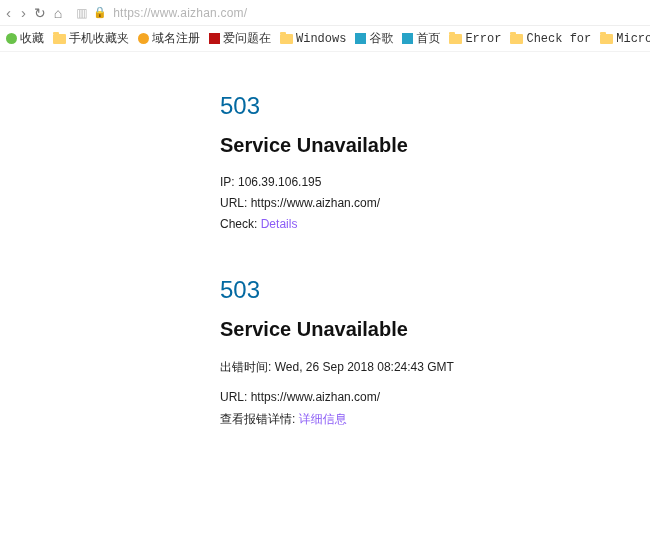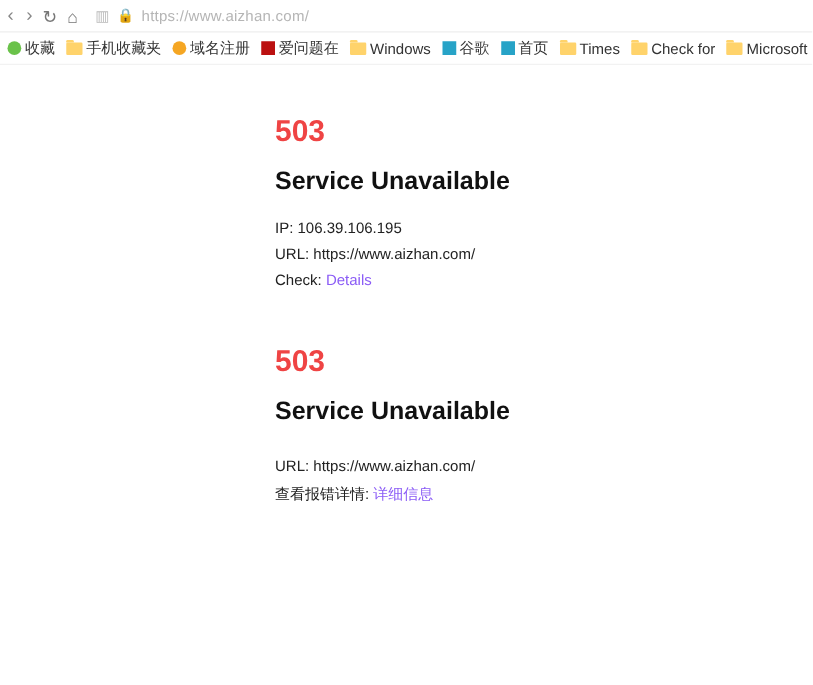--- a/index.html
+++ b/index.html
@@ -5,33 +5,33 @@
   * { box-sizing: border-box; margin: 0; padding: 0; }
   body { font-family: "Segoe UI", Arial, sans-serif; font-size: 12px; background: #fff; width: 650px; height: 548px; overflow: hidden; }
   .toolbar { display: flex; align-items: center; padding: 2px 6px; height: 26px; gap: 8px; border-bottom: 1px solid #eee; }
   .nav-arrows { display: flex; gap: 10px; color: #888; }
   .nav-arrows span { font-size: 15px; line-height: 1; cursor: pointer; }
   .reload-icon, .home-icon { color: #777; font-size: 14px; cursor: pointer; }
   .url-box { display: flex; align-items: center; gap: 6px; font-size: 12px; color: #aaa; padding-left: 6px; flex:1; }
   .lock-icon { color: #4caf50; font-size: 11px; }
   .url-text { color: #b5b5b5; letter-spacing: 0.2px; }
 
-  .bookmarks { display: flex; align-items: center; gap: 9px; padding: 3px 6px; height: 26px; color: #333; font-size: 12px; white-space: nowrap; border-bottom: 1px solid #f2f2f2; overflow:hidden; }
+  .bookmarks { display: flex; align-items: center; gap: 9px; padding: 3px 6px; height: 26px; color: #333; font-size: 12px; white-space: nowrap; border-bottom: 1px solid #f2f2f2; overflow:hidden;font-family:Liberation Mono, monospace; }
   .bm { display: flex; align-items: center; gap: 3px; cursor: pointer; }
   .bm-label { color: #333; }
   .folder-icon { width: 13px; height: 10px; background: #ffd36b; border-radius: 1px; position: relative; display: inline-block; }
   .folder-icon::before { content: ""; position: absolute; top: -2px; left: 0; width: 6px; height: 2px; background: #ffd36b; border-radius: 1px 1px 0 0; }
   .fav-green { width:11px; height:11px; border-radius:50%; background:#6ac24a; display:inline-block;}
   .fav-orange { width:11px; height:11px; border-radius:50%; background:#f5a623; display:inline-block;}
   .fav-red { width:11px; height:11px; background:#b11; display:inline-block;}
   .fav-cyan { width:11px; height:11px; background:#27a3c7; display:inline-block;}
 
   .page { padding: 40px 0 0 220px; }
   .block { margin-bottom: 45px; }
-  .code { color: #ef4444; font-size: 24px; font-weight: 700; margin-bottom: 14px; }
+  .code { color: #0369a1; font-size: 24px; font-weight: 400; margin-bottom: 14px; }
   .status { color: #111; font-size: 20px; font-weight: 700; margin-bottom: 18px; }
   .row { color: #222; font-size: 12px; margin-bottom: 7px; }
   .row-pair { display:flex; gap:116px;}
   .lnk { color: #8b5cf6; cursor: pointer; }
 </style>
 </head>
 <body>
 
 <div class="toolbar">
   <div class="nav-arrows">
@@ -71,21 +71,21 @@
   <div class="bm">
       <span class="fav-cyan"></span>
       <span class="bm-label">谷歌</span>
     </div>
   <div class="bm">
       <span class="fav-cyan"></span>
       <span class="bm-label">首页</span>
     </div>
   <div class="bm">
       <span class="folder-icon"></span>
-      <span class="bm-label">Times</span>
+      <span class="bm-label">Error</span>
     </div>
   <div class="bm">
       <span class="folder-icon"></span>
       <span class="bm-label">Check for</span>
     </div>
   <div class="bm">
       <span class="folder-icon"></span>
       <span class="bm-label">Microsoft</span>
     </div>
   <div class="bm">
@@ -111,20 +111,24 @@
     </div>
     <div class="row">
       <span>Check:</span>
       <span class="lnk">Details</span>
     </div>
   </div>
 
   <div class="block">
     <div class="code">503</div>
     <div class="status">Service Unavailable</div>
+    <div class="row">
+      <span>出错时间:</span>
+      <span>Wed, 26 Sep 2018 08:24:43 GMT</span>
+    </div>
     <div class="row row-pair">
     </div>
     <div class="row">
       <span>URL:</span>
       <span>https://www.aizhan.com/</span>
     </div>
     <div class="row">
       <span>查看报错详情:</span>
       <span class="lnk">详细信息</span>
     </div>

